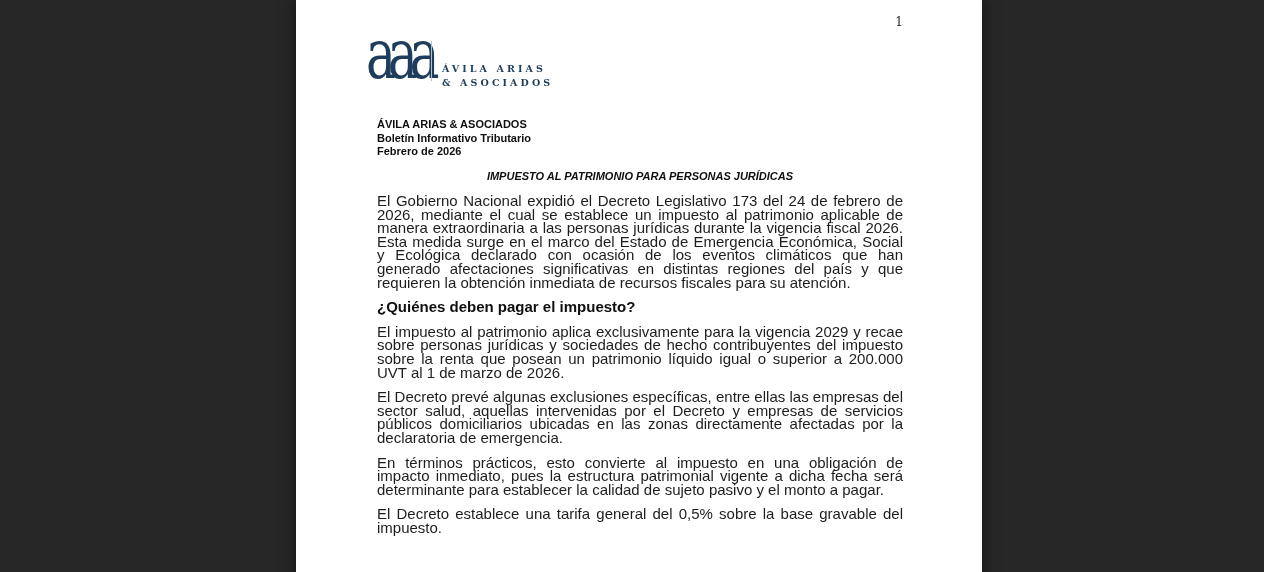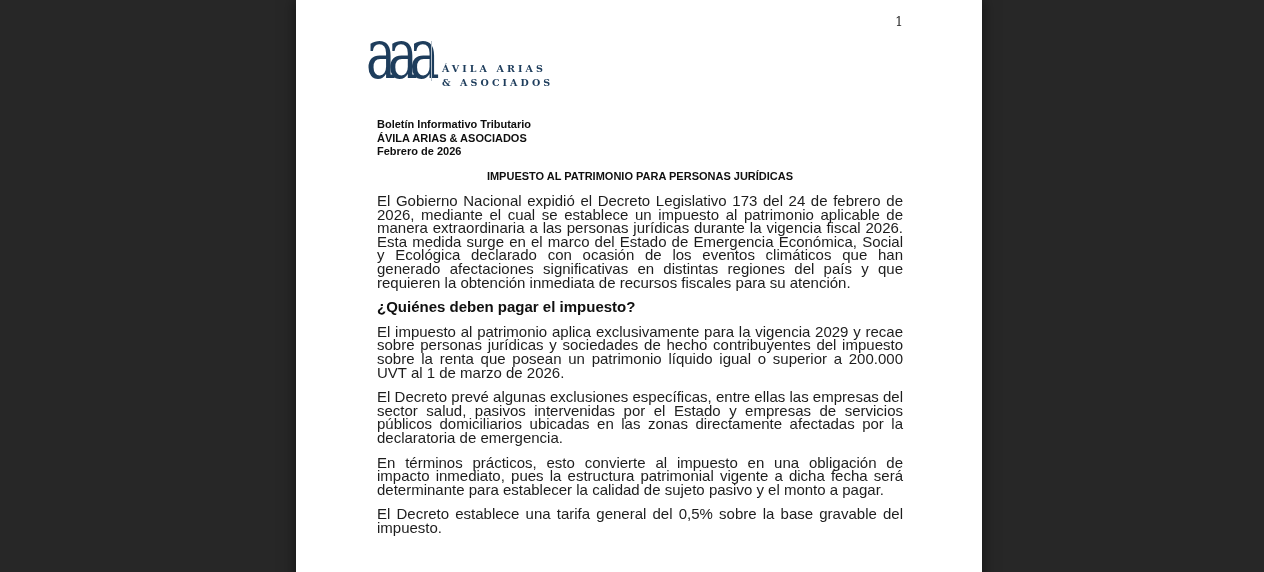--- a/index.html
+++ b/index.html
@@ -79,20 +79,21 @@
     color: #0f0f0f;
   }
   .doc-header div { margin: 0; }
   .doc-title {
     margin: 11px 0 0;
     text-align: center;
     font-size: 11px;
     font-weight: 700;
     line-height: 13.6px;
     color: #0f0f0f;
+    font-style: italic;
   }
   .para {
     margin: 11px 0 0;
     font-size: 15px;
     line-height: 13.6px;
     color: #1d1d1d;
     text-align: justify;
   }
   .subhead {
     margin: 11px 0 0;
@@ -113,31 +114,31 @@
     <header class="logo-row">
       <div class="monogram">aaa</div>
       <div class="logo-divider"></div>
       <div class="logo-name">
         <div>ÁVILA ARIAS</div>
         <div>&amp; ASOCIADOS</div>
       </div>
     </header>
 
     <section class="doc-header">
+      <div>ÁVILA ARIAS &amp; ASOCIADOS</div>
       <div>Boletín Informativo Tributario</div>
-      <div>ÁVILA ARIAS &amp; ASOCIADOS</div>
       <div>Febrero de 2026</div>
     </section>
 
     <h1 class="doc-title">IMPUESTO AL PATRIMONIO PARA PERSONAS JURÍDICAS</h1>
 
     <p class="para">El Gobierno Nacional expidió el Decreto Legislativo 173 del 24 de febrero de 2026, mediante el cual se establece un impuesto al patrimonio aplicable de manera extraordinaria a las personas jurídicas durante la vigencia fiscal 2026. Esta medida surge en el marco del Estado de Emergencia Económica, Social y Ecológica declarado con ocasión de los eventos climáticos que han generado afectaciones significativas en distintas regiones del país y que requieren la obtención inmediata de recursos fiscales para su atención.</p>
 
     <h2 class="subhead">¿Quiénes deben pagar el impuesto?</h2>
     <p class="para">El impuesto al patrimonio aplica exclusivamente para la vigencia 2029 y recae sobre personas jurídicas y sociedades de hecho contribuyentes del impuesto sobre la renta que posean un patrimonio líquido igual o superior a 200.000 UVT al 1 de marzo de 2026.</p>
-    <p class="para">El Decreto prevé algunas exclusiones específicas, entre ellas las empresas del sector salud, pasivos intervenidas por el Estado y empresas de servicios públicos domiciliarios ubicadas en las zonas directamente afectadas por la declaratoria de emergencia.</p>
+    <p class="para">El Decreto prevé algunas exclusiones específicas, entre ellas las empresas del sector salud, aquellas intervenidas por el Decreto y empresas de servicios públicos domiciliarios ubicadas en las zonas directamente afectadas por la declaratoria de emergencia.</p>
 
     <p class="para">En términos prácticos, esto convierte al impuesto en una obligación de impacto inmediato, pues la estructura patrimonial vigente a dicha fecha será determinante para establecer la calidad de sujeto pasivo y el monto a pagar.</p>
 
     <p class="para">El Decreto establece una tarifa general del 0,5% sobre la base gravable del impuesto.</p>
 
   </main>
 </div>
 
 </body></html>

